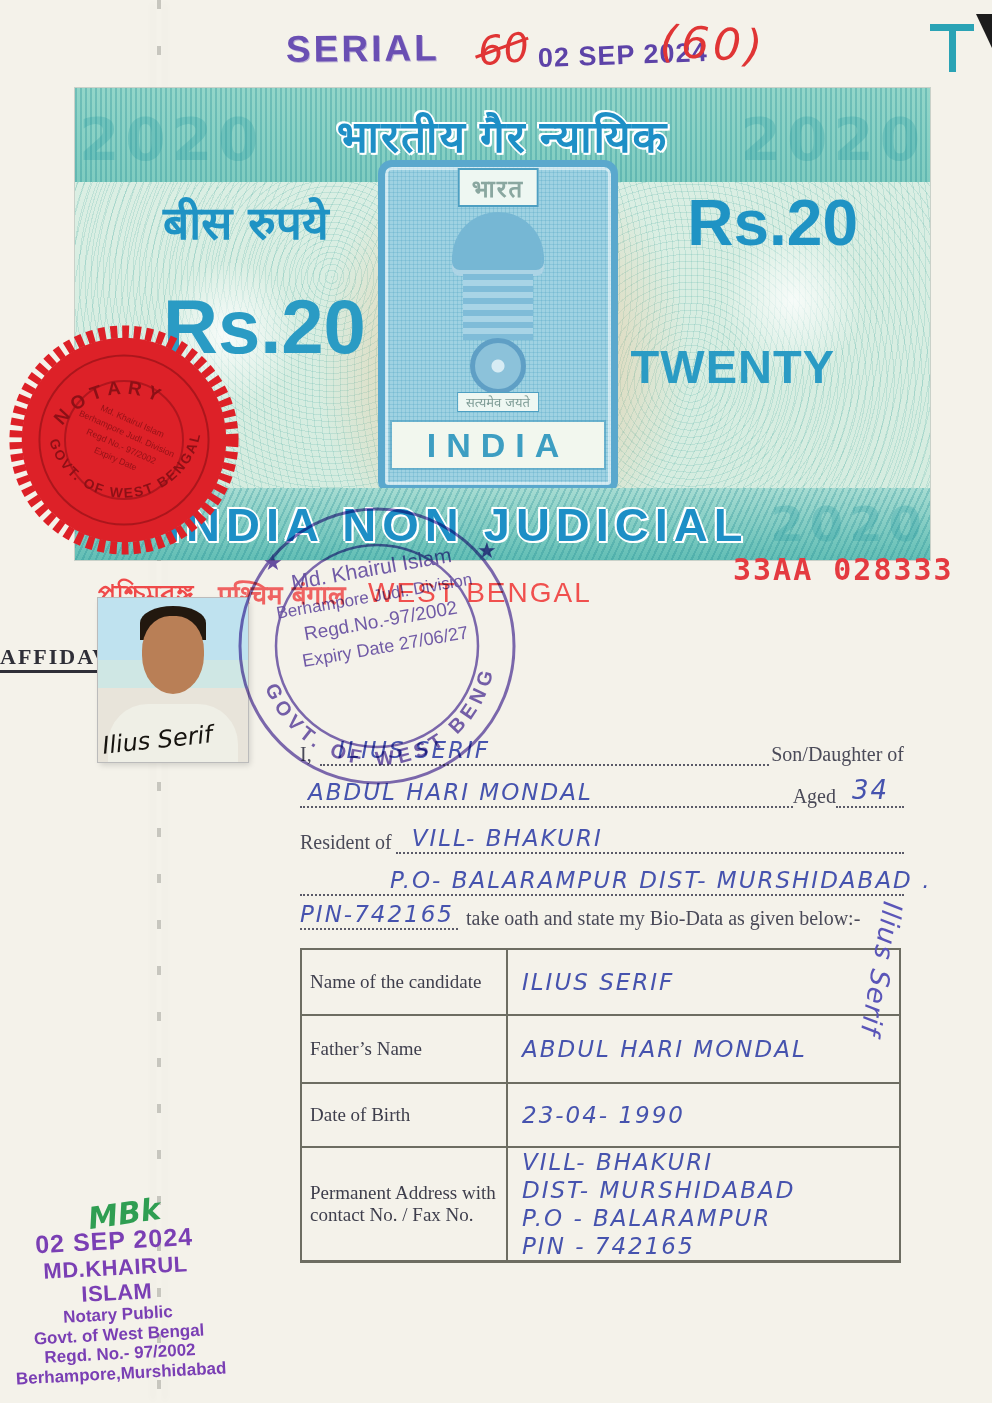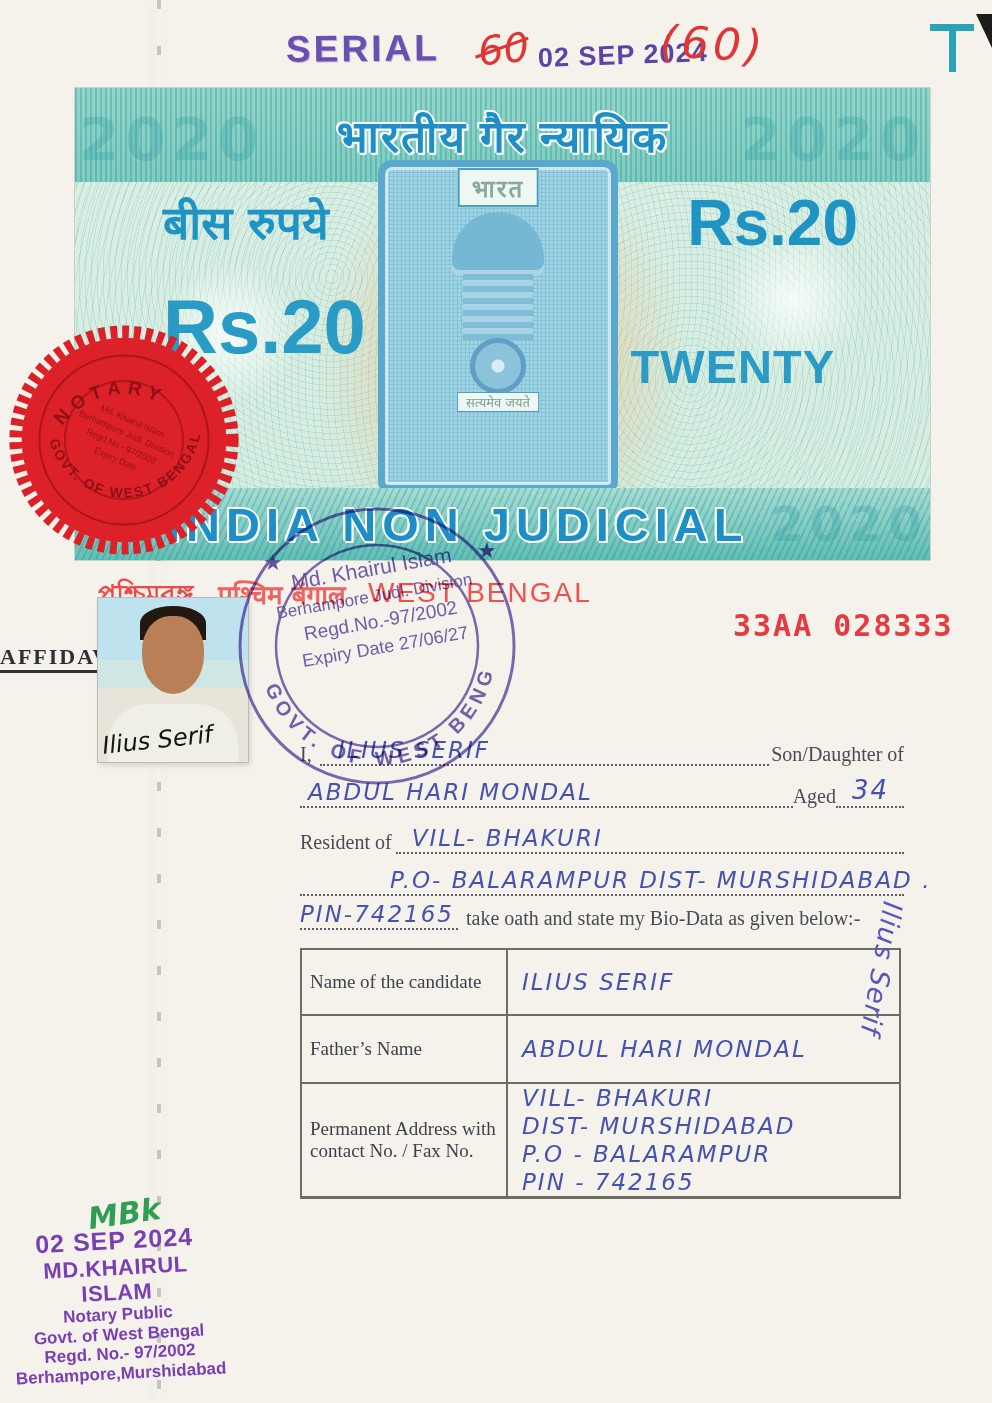--- a/index.html
+++ b/index.html
@@ -59,21 +59,21 @@
   .motto-box{position:absolute;left:50%;top:232px;transform:translateX(-50%);background:#eef7f2;border:1px solid #4d9fc2;padding:0 8px;font-family:"DejaVu Sans",sans-serif;font-size:13px;color:#7e9c96;white-space:nowrap;}
   .india-box{position:absolute;left:14px;right:14px;top:262px;height:46px;background:#f2f7ee;display:flex;align-items:center;justify-content:center;font-family:"Liberation Sans",sans-serif;font-weight:bold;font-size:34px;letter-spacing:10px;color:#3d9ec2;box-shadow:0 0 0 2px rgba(77,159,194,.6);}
 
   
   .red-seal{left:6px;top:320px;width:236px;height:240px;z-index:5;}
 
   
   .state-bn{left:98px;top:574px;font-family:"DejaVu Sans",sans-serif;font-size:27px;color:#ef4a4a;font-weight:bold;}
   .state-hi{left:218px;top:576px;font-family:"DejaVu Sans",sans-serif;font-size:26px;color:#ef4a4a;font-weight:bold;opacity:.85;}
   .state-en{left:368px;top:577px;font-family:"Liberation Sans",sans-serif;font-size:28px;color:#f0504e;letter-spacing:2px;}
-  .serial-no{left:733px;top:608px;font-family:"DejaVu Sans Mono",monospace;font-weight:bold;font-size:30px;color:#e43a40;letter-spacing:2px;}
+  .serial-no{left:733px;top:552px;font-family:"DejaVu Sans Mono",monospace;font-weight:bold;font-size:30px;color:#e43a40;letter-spacing:2px;}
 
   
   .photo{left:98px;top:598px;width:150px;height:164px;background:linear-gradient(#bfe2ef 0 38%,#cfe7e4 38% 55%,#e8e4da 55%);box-shadow:0 0 0 1px #bbb,2px 3px 6px rgba(0,0,0,.15);z-index:4;overflow:hidden;}
   .face{position:absolute;left:50%;top:18px;transform:translateX(-50%);width:62px;height:78px;border-radius:46% 46% 52% 52%;background:#b97f56;}
   .hair{position:absolute;left:50%;top:8px;transform:translateX(-50%);width:66px;height:34px;border-radius:50% 50% 0 0;background:#22180f;}
   .shirt{position:absolute;left:50%;bottom:-6px;transform:translateX(-50%);width:130px;height:64px;border-radius:40px 40px 0 0;background:#efefe6;}
   .photo-sign{position:absolute;left:4px;bottom:8px;font-family:"DejaVu Sans",sans-serif;font-style:italic;font-size:24px;color:#16130f;transform:rotate(-6deg);white-space:nowrap;}
 
   
   .round-stamp{left:205px;top:498px;width:345px;height:300px;z-index:6;opacity:.92;mix-blend-mode:multiply;}
@@ -142,20 +142,21 @@
 
     <div class="emblem">
       <div class="emblem-frame"></div>
       <div class="bharat-box">भारत</div>
       <div class="pillar">
         <div class="caps"></div>
         <div class="col"></div>
         <div class="chakra"></div>
       </div>
       <div class="motto-box">सत्यमेव जयते</div>
+      <div class="india-box">INDIA</div>
     </div>
 
     <div class="paper-band-bottom">
       <span class="band-bottom-text outline-blue">INDIA NON JUDICIAL</span>
       <span class="wm" style="right:2px;top:8px;font-size:48px;">2020</span>
     </div>
   </div>
 
   <svg class="abs red-seal" viewBox="0 0 240 240">
     <circle cx="120" cy="120" r="110" fill="none" stroke="#dd2027" stroke-width="13" stroke-dasharray="7 5"></circle>
@@ -259,20 +260,26 @@
       <div class="bcell-v">
           <span class="hw">ILIUS  SERIF</span>
         </div>
     </div>
     <div class="brow" style="height:66px;">
       <div class="bcell-l">Father’s Name</div>
       <div class="bcell-v">
           <span class="hw">ABDUL HARI MONDAL</span>
         </div>
     </div>
+    <div class="brow" style="height:62px;">
+      <div class="bcell-l">Date of Birth</div>
+      <div class="bcell-v">
+          <span class="hw">23-04- 1990</span>
+        </div>
+    </div>
     <div class="brow" style="height:112px;">
       <div class="bcell-l">Permanent Address with contact No. / Fax No.</div>
       <div class="bcell-v">
         <span class="hw">VILL-  BHAKURI</span>
         <span class="hw">DIST-  MURSHIDABAD</span>
         <span class="hw">P.O - BALARAMPUR</span>
         <span class="hw">PIN - 742165</span>
       </div>
     </div>
   </div>

